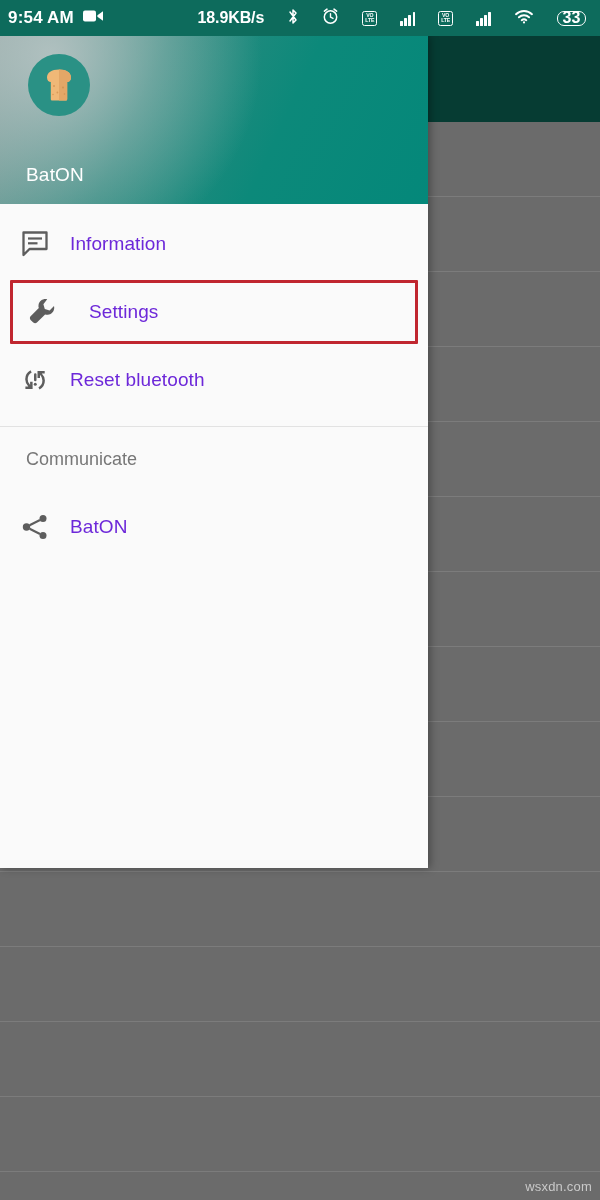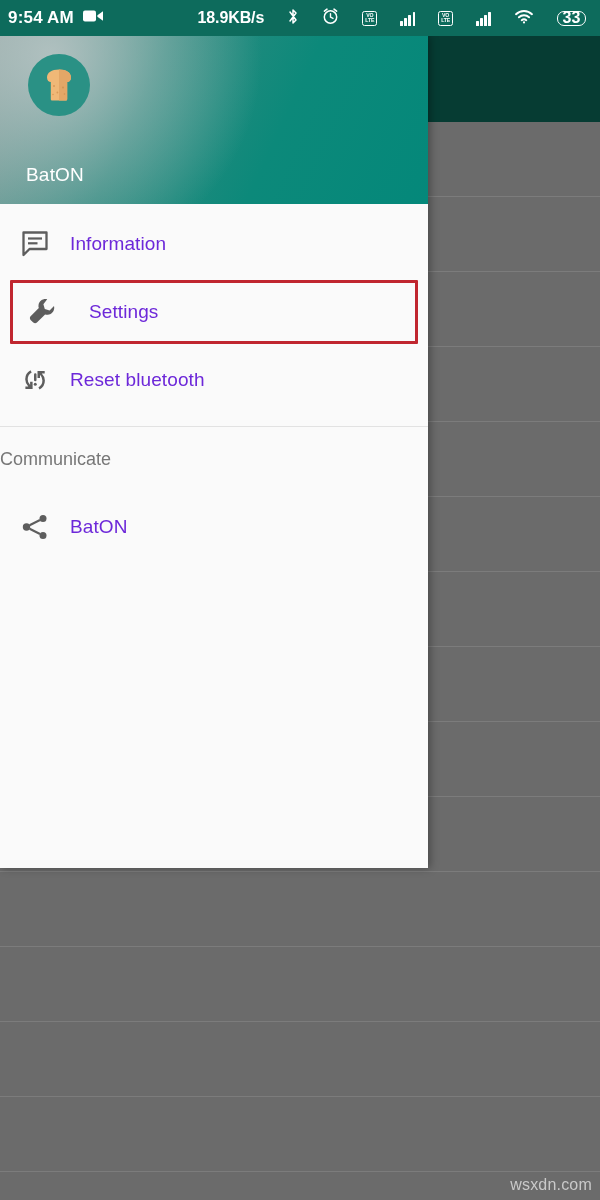--- a/index.html
+++ b/index.html
@@ -131,21 +131,21 @@
   }
   .bg-row {
     height: 75px;
     border-bottom: 1px solid #7c7c7c;
     box-sizing: border-box;
   }
   #watermark {
     position: absolute;
     right: 8px;
     bottom: 6px;
-    font-size: 16px;
+    font-size: 13px;
     color: #c9c9c9;
     font-family: "Liberation Sans", sans-serif;
     z-index: 30;
     letter-spacing: 0.2px;
   }
 
   
   #drawer {
     position: absolute;
     top: 36px; left: 0;
@@ -220,20 +220,21 @@
 
   #drawer-divider {
     height: 1px;
     background: #e2e2e2;
     margin: 10px 0 0 0;
   }
   #section-label {
     height: 64px;
     display: flex;
     align-items: center;
+    padding-left: 26px;
     font-size: 18px;
     color: #777777;
     box-sizing: border-box;
   }
 </style>
 </head>
 <body>
 
 <div id="phone">
 

